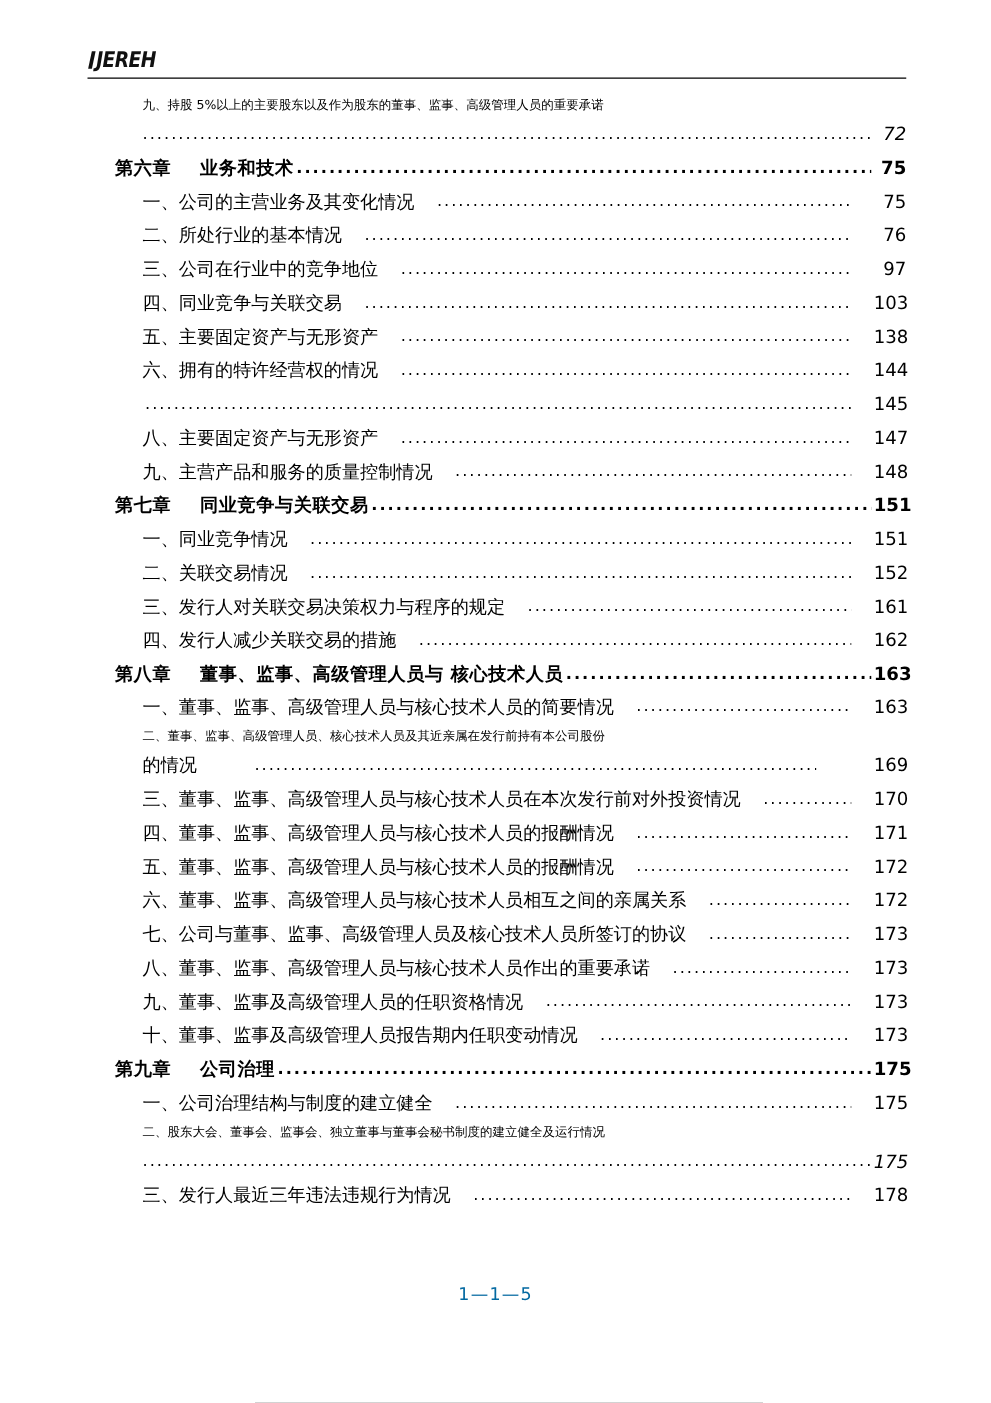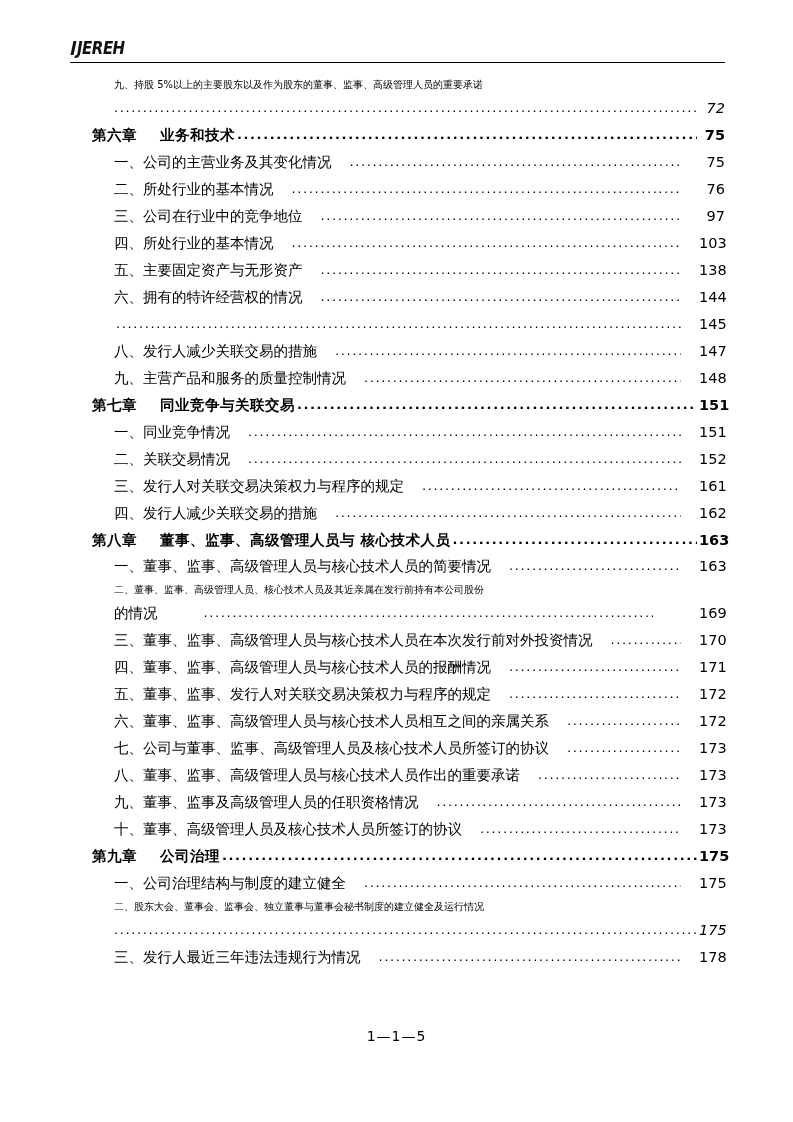--- a/index.html
+++ b/index.html
@@ -141,21 +141,21 @@
     line-height: 1.55;
     margin-bottom: 4.5px;
   }
   .footer {
     position: absolute;
     left: 0;
     right: 0;
     bottom: 78px;
     text-align: center;
     font-size: 14px;
-    color: #000000;
+    color: #0369a1;
     letter-spacing: 1px;
   }
 </style>
 </head>
 <body>
 
 <div class="page">
   <div class="page-inner">
 
     <div class="doc-header">
@@ -185,40 +185,40 @@
           <span class="label">二、所处行业的基本情况</span>
           <span class="dots">........................................................................................................................................................................................................</span>
           <span class="pg">76</span>
         </div>
         <div class="toc-row lvl-item">
           <span class="label">三、公司在行业中的竞争地位</span>
           <span class="dots">........................................................................................................................................................................................................</span>
           <span class="pg">97</span>
         </div>
         <div class="toc-row lvl-item">
-          <span class="label">四、所处行业的基本情况</span>
+          <span class="label">四、同业竞争与关联交易</span>
           <span class="dots">........................................................................................................................................................................................................</span>
           <span class="pg">103</span>
         </div>
         <div class="toc-row lvl-item">
           <span class="label">五、主要固定资产与无形资产</span>
           <span class="dots">........................................................................................................................................................................................................</span>
           <span class="pg">138</span>
         </div>
         <div class="toc-row lvl-item">
           <span class="label">六、拥有的特许经营权的情况</span>
           <span class="dots">........................................................................................................................................................................................................</span>
           <span class="pg">144</span>
         </div>
         <div class="toc-row lvl-item">
           <span class="dots">........................................................................................................................................................................................................</span>
           <span class="pg">145</span>
         </div>
         <div class="toc-row lvl-item">
-          <span class="label">八、发行人减少关联交易的措施</span>
+          <span class="label">八、主要固定资产与无形资产</span>
           <span class="dots">........................................................................................................................................................................................................</span>
           <span class="pg">147</span>
         </div>
         <div class="toc-row lvl-item">
           <span class="label">九、主营产品和服务的质量控制情况</span>
           <span class="dots">........................................................................................................................................................................................................</span>
           <span class="pg">148</span>
         </div>
         <div class="toc-row lvl-chapter">
           <span class="label"><span class="chap-no">第七章</span><span>同业竞争与关联交易</span></span>
@@ -265,21 +265,21 @@
           <span class="label">三、董事、监事、高级管理人员与核心技术人员在本次发行前对外投资情况</span>
           <span class="dots">........................................................................................................................................................................................................</span>
           <span class="pg">170</span>
         </div>
         <div class="toc-row lvl-item">
           <span class="label">四、董事、监事、高级管理人员与核心技术人员的报酬情况</span>
           <span class="dots">........................................................................................................................................................................................................</span>
           <span class="pg">171</span>
         </div>
         <div class="toc-row lvl-item">
-          <span class="label">五、董事、监事、发行人对关联交易决策权力与程序的规定</span>
+          <span class="label">五、董事、监事、高级管理人员与核心技术人员的报酬情况</span>
           <span class="dots">........................................................................................................................................................................................................</span>
           <span class="pg">172</span>
         </div>
         <div class="toc-row lvl-item">
           <span class="label">六、董事、监事、高级管理人员与核心技术人员相互之间的亲属关系</span>
           <span class="dots">........................................................................................................................................................................................................</span>
           <span class="pg">172</span>
         </div>
         <div class="toc-row lvl-item">
           <span class="label">七、公司与董事、监事、高级管理人员及核心技术人员所签订的协议</span>
@@ -290,21 +290,21 @@
           <span class="label">八、董事、监事、高级管理人员与核心技术人员作出的重要承诺</span>
           <span class="dots">........................................................................................................................................................................................................</span>
           <span class="pg">173</span>
         </div>
         <div class="toc-row lvl-item">
           <span class="label">九、董事、监事及高级管理人员的任职资格情况</span>
           <span class="dots">........................................................................................................................................................................................................</span>
           <span class="pg">173</span>
         </div>
         <div class="toc-row lvl-item">
-          <span class="label">十、董事、高级管理人员及核心技术人员所签订的协议</span>
+          <span class="label">十、董事、监事及高级管理人员报告期内任职变动情况</span>
           <span class="dots">........................................................................................................................................................................................................</span>
           <span class="pg">173</span>
         </div>
         <div class="toc-row lvl-chapter">
           <span class="label"><span class="chap-no">第九章</span><span>公司治理</span></span>
           <span class="dots">........................................................................................................................................................................................................</span>
           <span class="pg">175</span>
         </div>
         <div class="toc-row lvl-item">
           <span class="label">一、公司治理结构与制度的建立健全</span>

